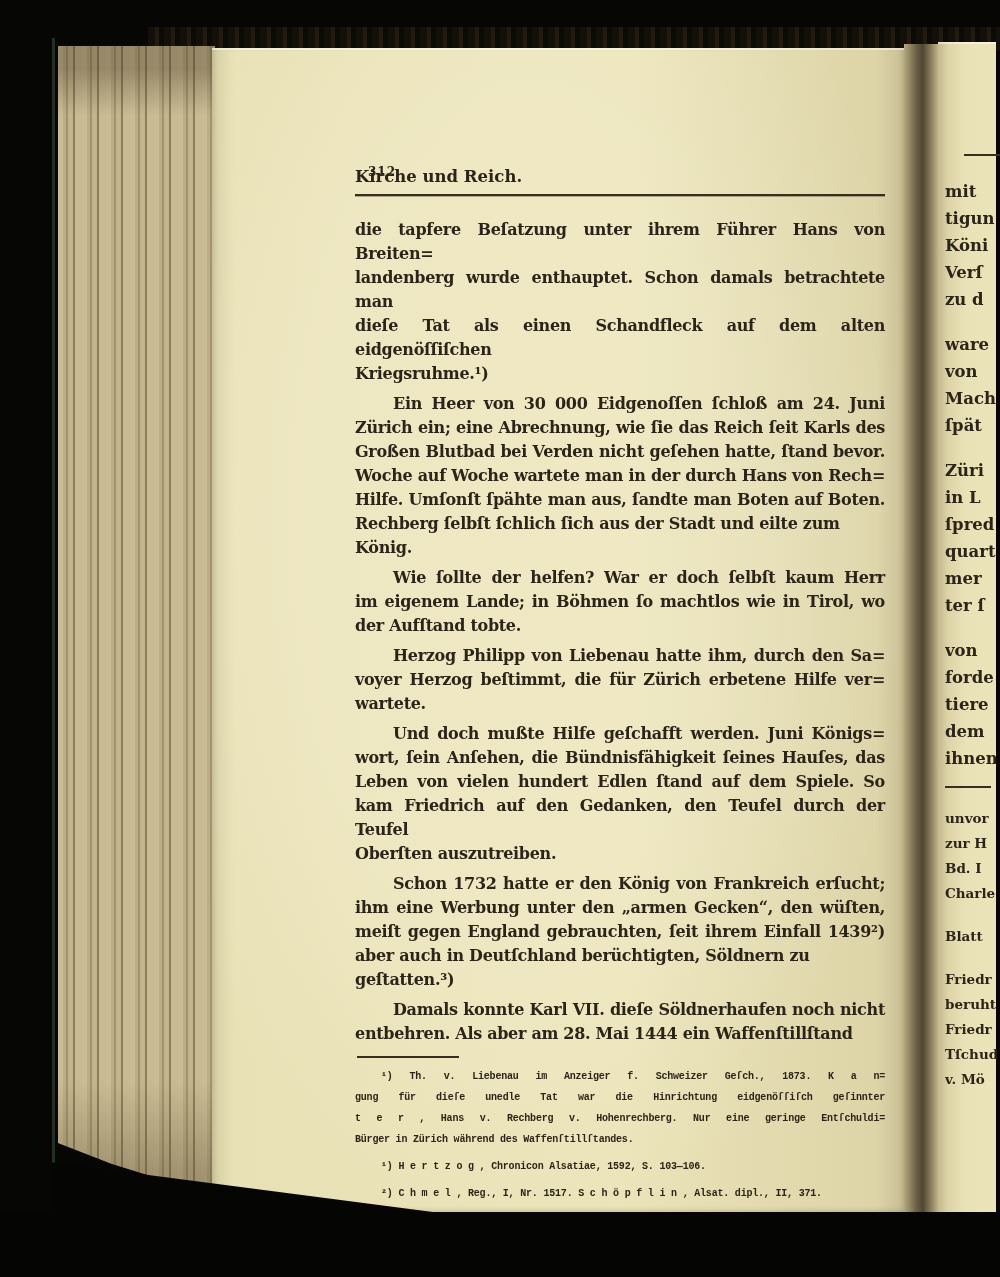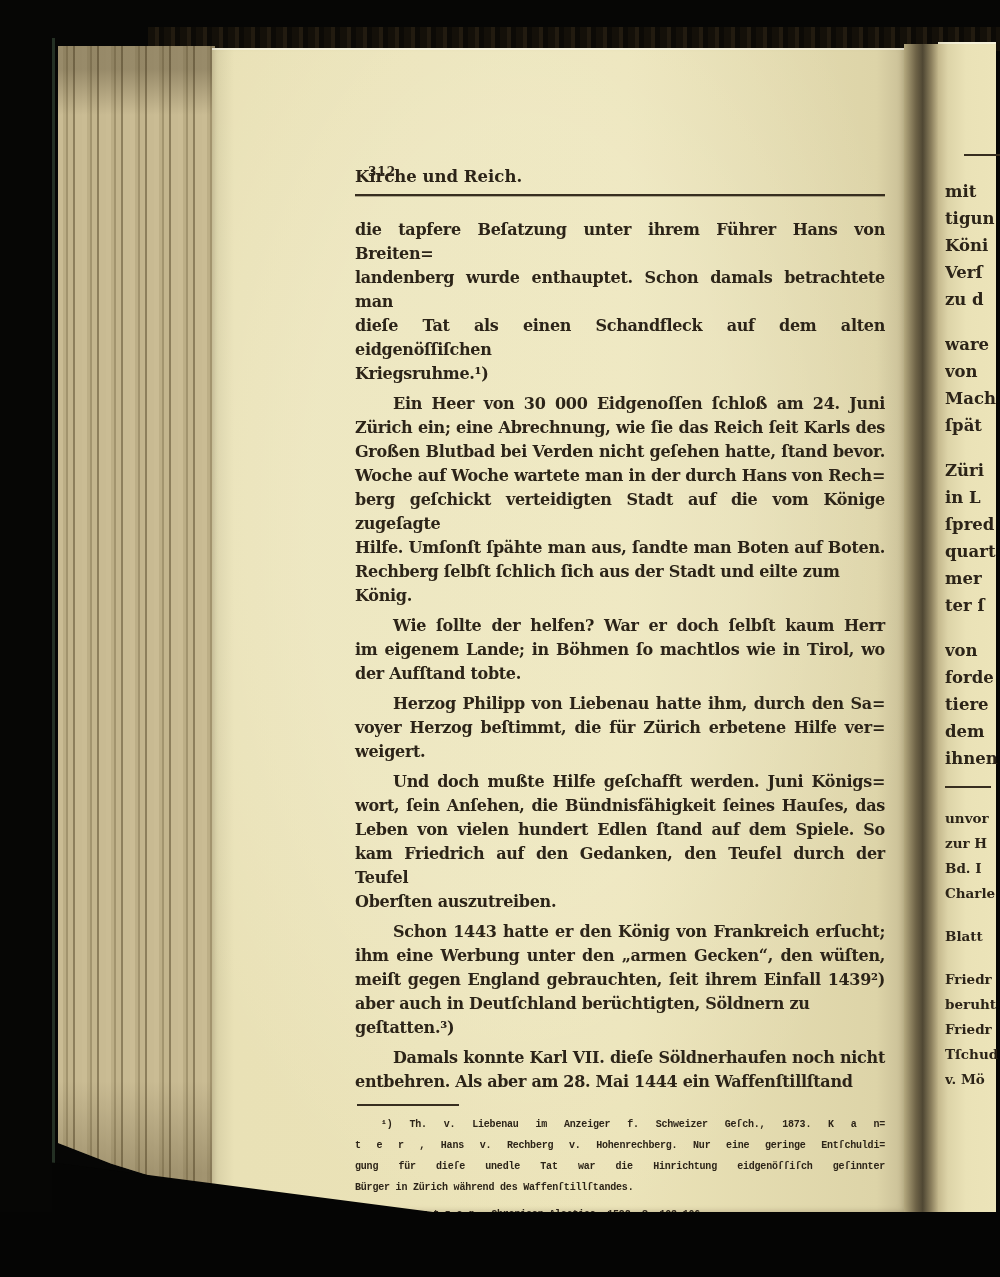--- a/index.html
+++ b/index.html
@@ -99,58 +99,57 @@
           <div class="line just">die tapfere Beſatzung unter ihrem Führer Hans von Breiten=</div>
           <div class="line just">landenberg wurde enthauptet.  Schon damals betrachtete man</div>
           <div class="line just">dieſe Tat als einen Schandfleck auf dem alten eidgenöſſiſchen</div>
           <div class="line">Kriegsruhme.¹)</div>
         </div>
         <div class="para">
           <div class="line first just">Ein Heer von 30 000 Eidgenoſſen ſchloß am 24. Juni</div>
           <div class="line just">Zürich ein; eine Abrechnung, wie ſie das Reich ſeit Karls des</div>
           <div class="line just">Großen Blutbad bei Verden nicht geſehen hatte, ſtand bevor.</div>
           <div class="line just">Woche auf Woche wartete man in der durch Hans von Rech=</div>
-          <div class="line just">berg geſchickt verteidigten Stadt auf die vom Könige zugeſagte</div>
           <div class="line just">Hilfe.  Umſonſt ſpähte man aus, ſandte man Boten auf Boten.</div>
           <div class="line">Rechberg ſelbſt ſchlich ſich aus der Stadt und eilte zum König.</div>
         </div>
         <div class="para">
           <div class="line first just">Wie ſollte der helfen?  War er doch ſelbſt kaum Herr</div>
           <div class="line just">im eigenem Lande; in Böhmen ſo machtlos wie in Tirol, wo</div>
           <div class="line">der Aufſtand tobte.</div>
         </div>
         <div class="para">
           <div class="line first just">Herzog Philipp von Liebenau hatte ihm, durch den Sa=</div>
           <div class="line just">voyer Herzog beſtimmt, die für Zürich erbetene Hilfe ver=</div>
-          <div class="line">weigert.</div>
+          <div class="line">wartete.</div>
         </div>
         <div class="para">
           <div class="line first just">Und doch mußte Hilfe geſchafft werden.  Juni Königs=</div>
           <div class="line just">wort, ſein Anſehen, die Bündnisfähigkeit ſeines Hauſes, das</div>
           <div class="line just">Leben von vielen hundert Edlen ſtand auf dem Spiele.  So</div>
           <div class="line just">kam Friedrich auf den Gedanken, den Teufel durch der Teufel</div>
           <div class="line">Oberſten auszutreiben.</div>
         </div>
         <div class="para">
-          <div class="line first just">Schon 1443 hatte er den König von Frankreich erſucht;</div>
+          <div class="line first just">Schon 1732 hatte er den König von Frankreich erſucht;</div>
           <div class="line just">ihm eine Werbung unter den „armen Gecken“, den wüſten,</div>
           <div class="line just">meiſt gegen England gebrauchten, ſeit ihrem Einfall 1439²)</div>
           <div class="line">aber auch in Deutſchland berüchtigten, Söldnern zu geſtatten.³)</div>
         </div>
         <div class="para">
           <div class="line first just">Damals konnte Karl VII. dieſe Söldnerhaufen noch nicht</div>
           <div class="line">entbehren.  Als aber am 28. Mai 1444 ein Waffenſtillſtand</div>
         </div>
       </div>
     <div class="fn-rule"></div>
     <div class="footnotes" id="footnotes">
         <div class="para fn">
           <div class="line first just">¹) Th. v. Liebenau im Anzeiger f. Schweizer Geſch., 1873. K a n=</div>
+          <div class="line just">gung für dieſe unedle Tat war die Hinrichtung eidgenöſſiſch geſinnter</div>
           <div class="line just">t e r ,  Hans v. Rechberg v. Hohenrechberg.  Nur eine geringe Entſchuldi=</div>
-          <div class="line just">gung für dieſe unedle Tat war die Hinrichtung eidgenöſſiſch geſinnter</div>
           <div class="line">Bürger in Zürich während des Waffenſtillſtandes.</div>
         </div>
         <div class="para fn">
           <div class="line first">¹) H e r t z o g ,  Chronicon Alsatiae, 1592, S. 103—106.</div>
         </div>
         <div class="para fn">
           <div class="line first">²) C h m e l ,  Reg., I, Nr. 1517.  S c h ö p f l i n ,  Alsat. dipl., II, 371.</div>
         </div>
       </div>
   </div>

